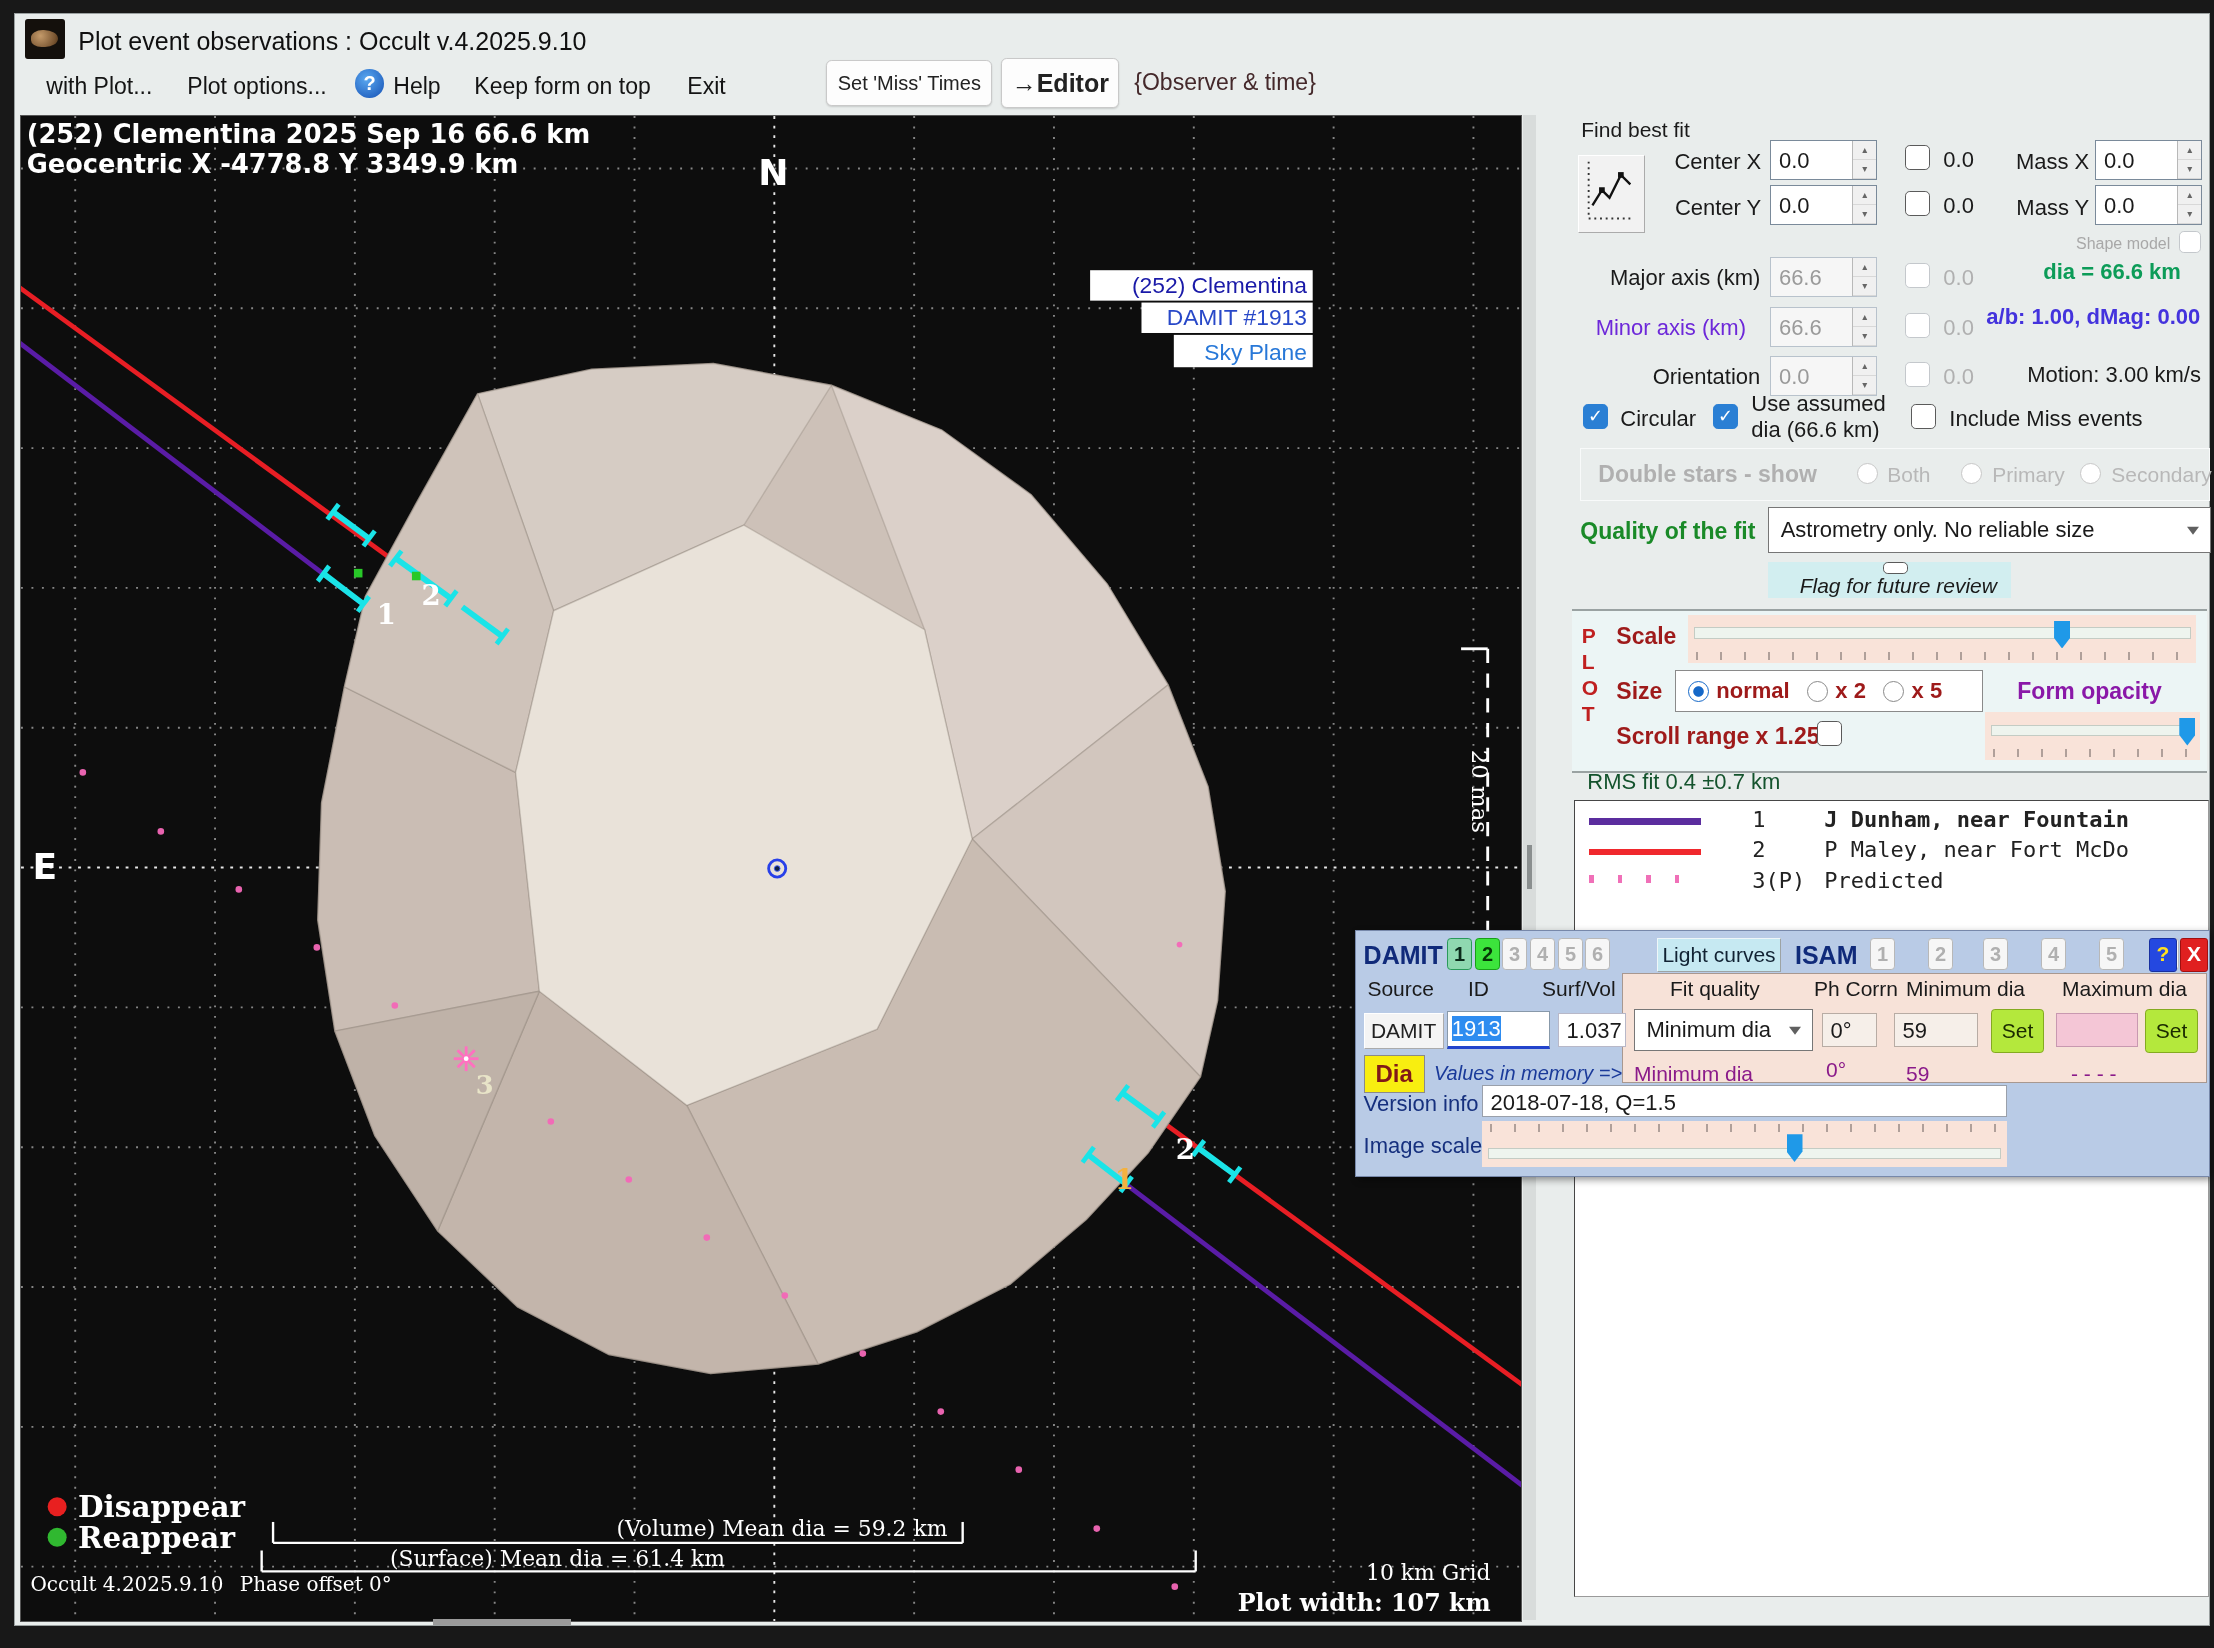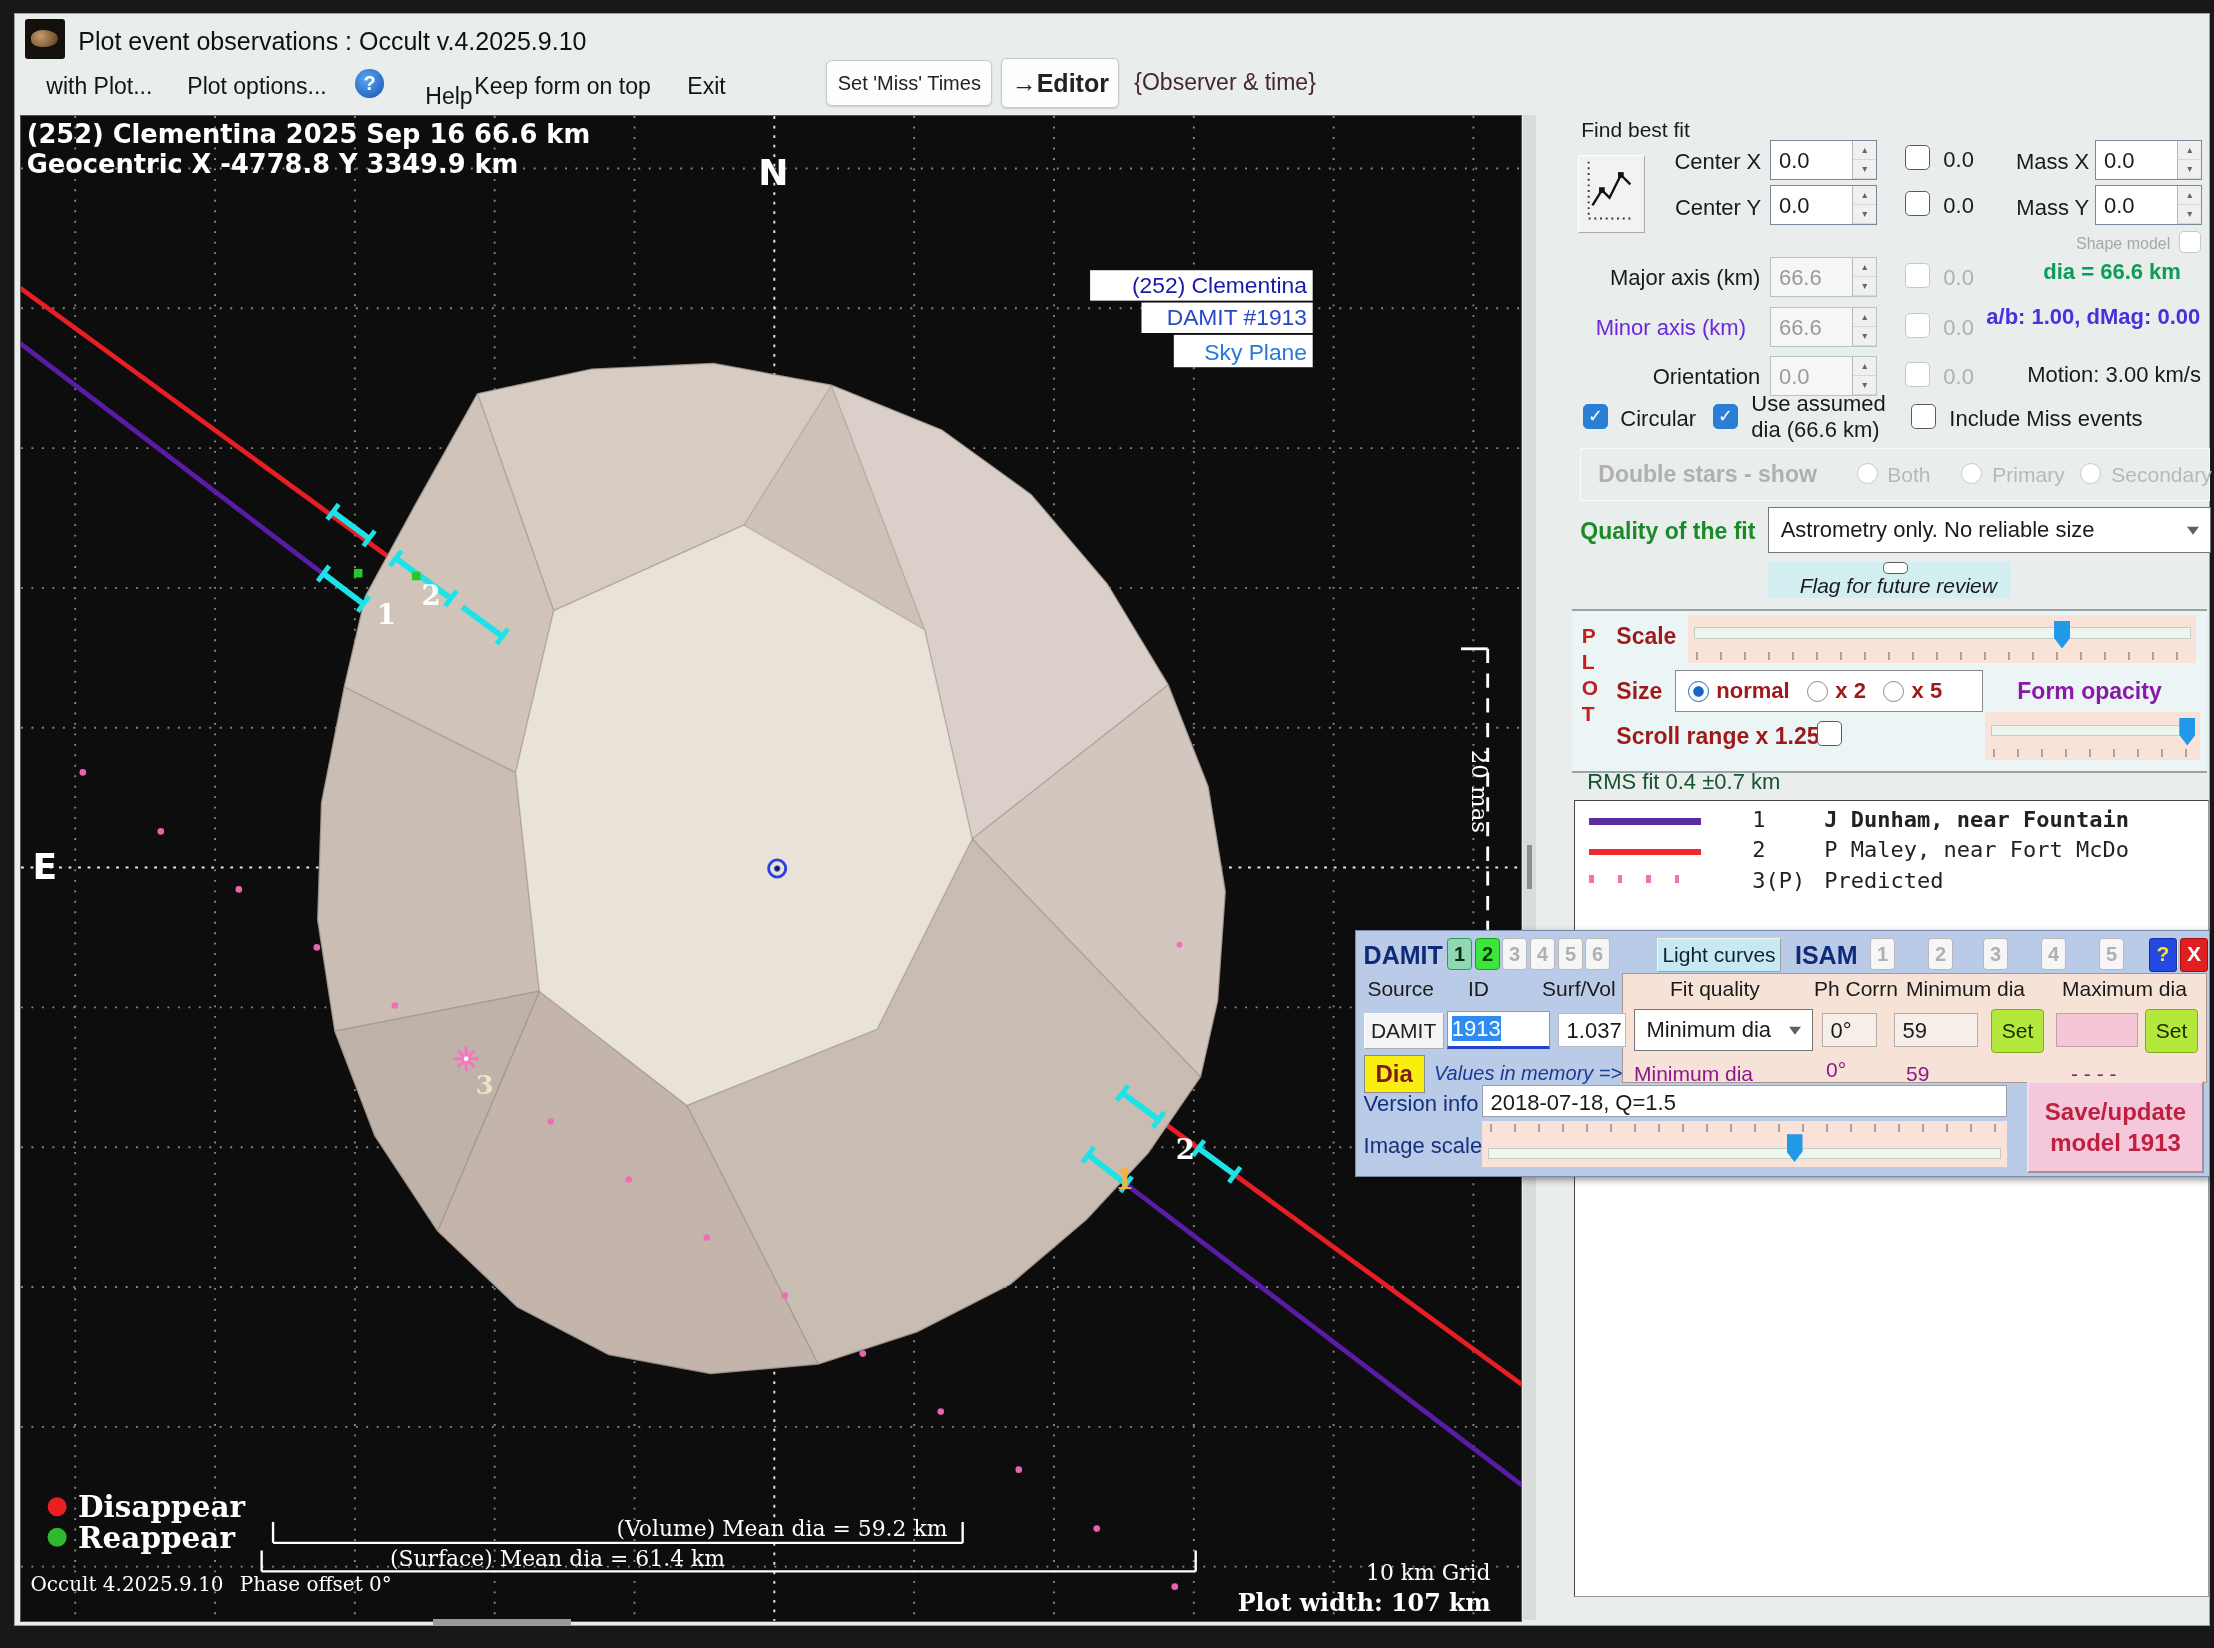--- a/index.html
+++ b/index.html
@@ -94,21 +94,21 @@
 
 <div class="page">
   <div class="window">
 
     <div class="abs app-icon" style="left:9.5px;top:4.8px;"></div>
     <div class="abs titlebar-title" style="left:63px;top:12.4px;">Plot event observations : Occult v.4.2025.9.10</div>
 
     <div class="abs menu-item" style="left:31px;top:59px;">with Plot...</div>
     <div class="abs menu-item" style="left:172px;top:59px;">Plot options...</div>
     <div class="abs help-icon" style="left:340px;top:55px;">?</div>
-    <div class="abs menu-item" style="left:378px;top:69px;margin-left:32px;">Help</div>
+    <div class="abs menu-item" style="left:378px;top:59px;">Help</div>
     <div class="abs menu-item" style="left:459px;top:59px;">Keep form on top</div>
     <div class="abs menu-item" style="left:672px;top:59px;">Exit</div>
     <div class="abs toolbtn" style="left:811px;top:46px;width:164px;height:44px;">Set 'Miss' Times</div>
     <div class="abs toolbtn bold" style="left:986px;top:44px;width:116px;height:48px;">→Editor</div>
     <div class="abs observer" style="left:1119px;top:55px;">{Observer &amp; time}</div>
 
     <div class="plot-area" style="left:4.8px;top:101px;">
       <svg width="1500" height="1505" viewBox="0 0 1577 1582" xmlns="http://www.w3.org/2000/svg">
 
         <g stroke="#ffffff" stroke-width="2" stroke-dasharray="2 9" opacity="0.5">
@@ -499,19 +499,15 @@
     <div class="abs memval" style="left:715px;top:131px;">- - - -</div>
 
     <div class="abs navylbl" style="left:7.6px;top:160px;">Version info</div>
     <div class="field" style="left:126px;top:154px;width:525px;height:32px;border-color:#9aa0aa;">2018-07-18, Q=1.5</div>
     <div class="abs navylbl" style="left:7.6px;top:202px;">Image scale</div>
     <div class="abs slider" style="left:126px;top:190px;width:525px;height:46px;">
       <div class="ticks top"></div>
       <div class="groove" style="top:auto;bottom:7.6px;"></div>
       <div class="thumb" style="top:13.3px;left:58%;"></div>
     </div>
-    <div class="savebtn" style="left:671px;top:150px;width:173px;height:88px;">
-      <div>Save/update</div>
-      <div>model 1913</div>
-    </div>
   </div>
 </div>
 
 
 </body></html>

